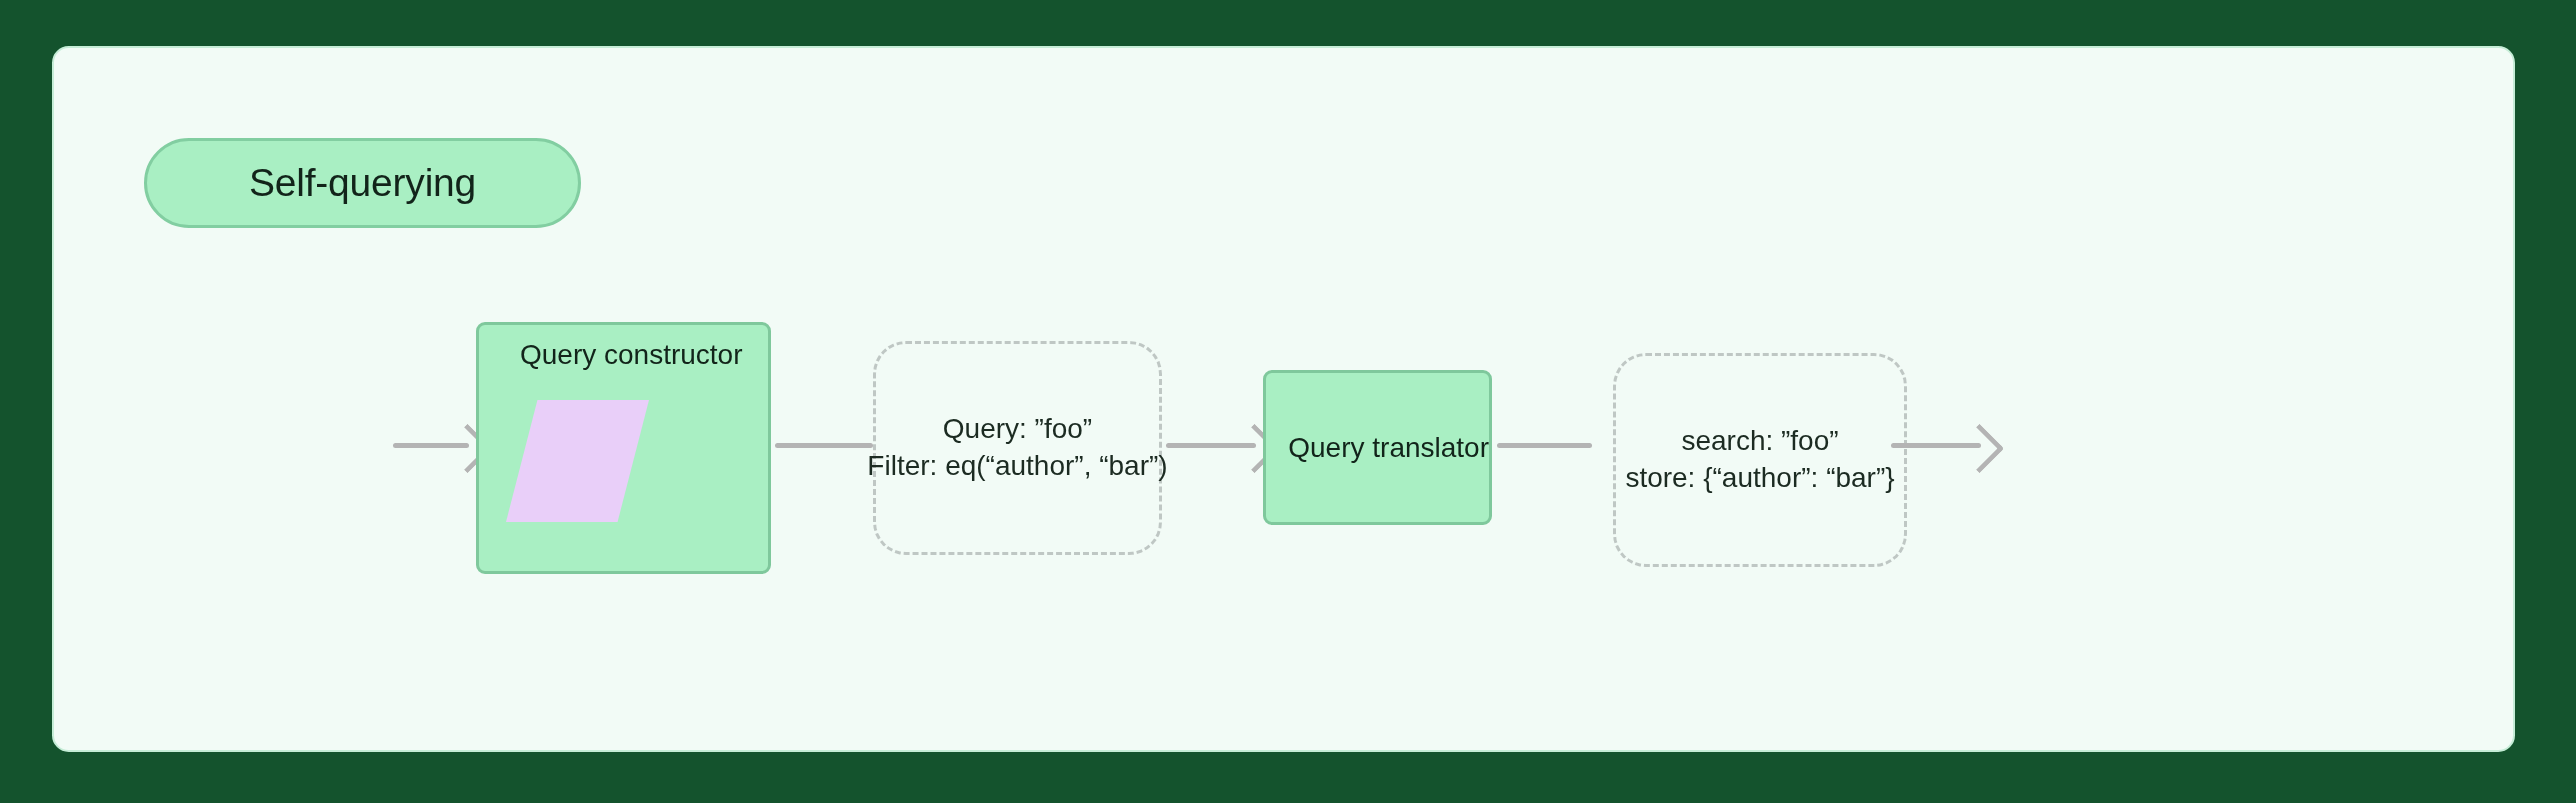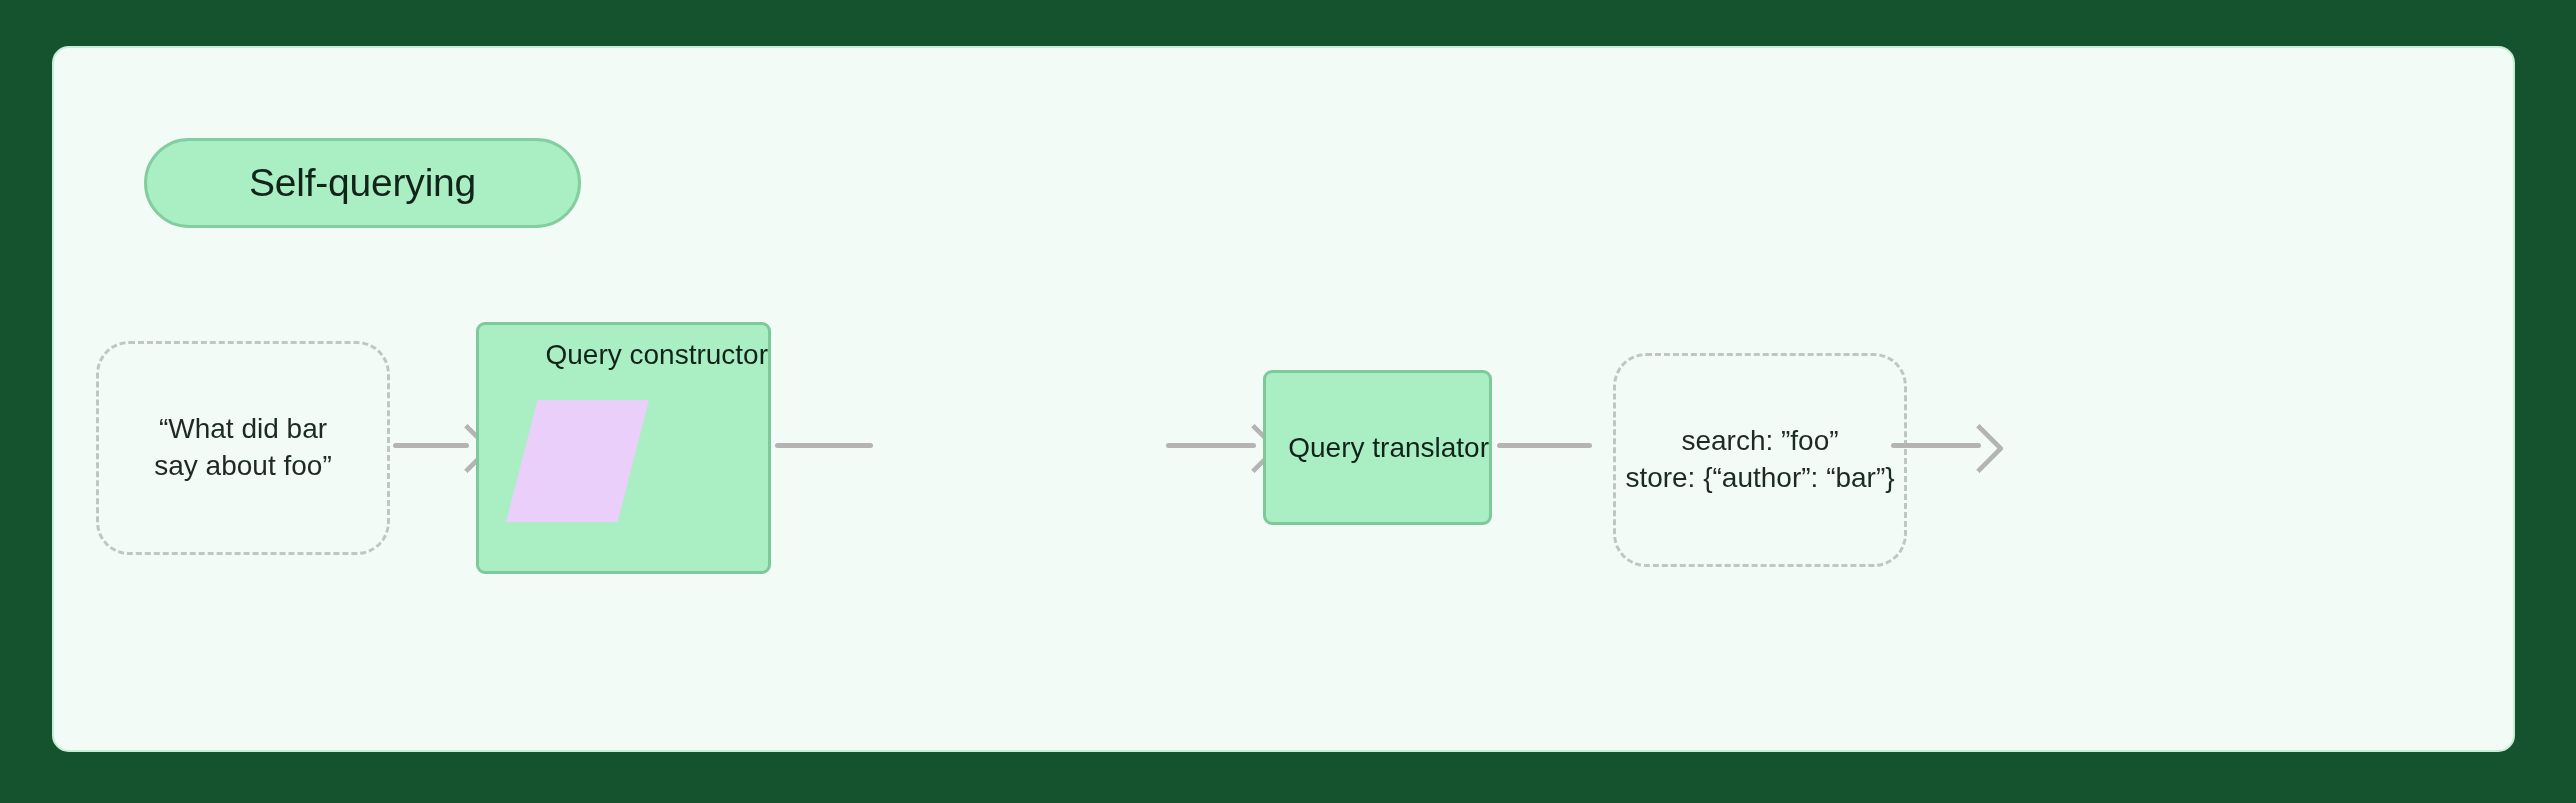--- a/index.html
+++ b/index.html
@@ -57,21 +57,21 @@
     border:3.2px solid #7FC89C;
     border-radius:9px;
     color:#12241A;
     font-size:28px;
   }
   .proc.titled{
     display:block;
     padding-top:14px;
   }
   .proc.titled .lbl{
-    display:block;text-align:right;padding-left:15.5px;white-space:nowrap;
+    display:block;text-align:center;padding-left:15.5px;white-space:nowrap;
   }
   .proc.centered{
     display:flex;align-items:center;justify-content:flex-end;
   }
   .proc.centered .lbl{white-space:nowrap;}
 
   
   .store{
     background:#F2FBF6;
     border:3.2px solid #B7BEBC;
@@ -120,35 +120,35 @@
 <body>
 
 <div id="canvas">
 
   <div id="panel">
 
     <div id="title-pill">
       <span>Self-querying</span>
     </div>
 
-    <div class="node dashed" style="left:42px;top:293px;width:294px;height:214px;">
-      <span class="line">“What did bar</span>
-      <span class="line">say about foo”</span>
-    </div>
 
     <div class="conn" style="left:339px;top:395px;width:76px;"></div>
     <div class="arrowhead" style="left:396px;top:383px;"></div>
 
     <div class="node proc titled" style="left:422px;top:274px;width:295px;height:252px;">
       <span class="lbl">Query constructor</span>
       <div class="parallelogram" style="left:27px;top:75px;width:143px;height:122px;"></div>
     </div>
 
     <div class="conn" style="left:721px;top:395px;width:98px;"></div>
 
+    <div class="node dashed" style="left:819px;top:293px;width:289px;height:214px;">
+      <span class="line">Query: ”foo”</span>
+      <span class="line">Filter: eq(“author”, “bar”)</span>
+    </div>
 
     <div class="conn" style="left:1112px;top:395px;width:90px;"></div>
     <div class="arrowhead" style="left:1183px;top:383px;"></div>
 
     <div class="node proc centered" style="left:1209px;top:322px;width:229px;height:155px;">
       <span class="lbl">Query translator</span>
     </div>
 
     <div class="conn" style="left:1443px;top:395px;width:95px;"></div>
 

